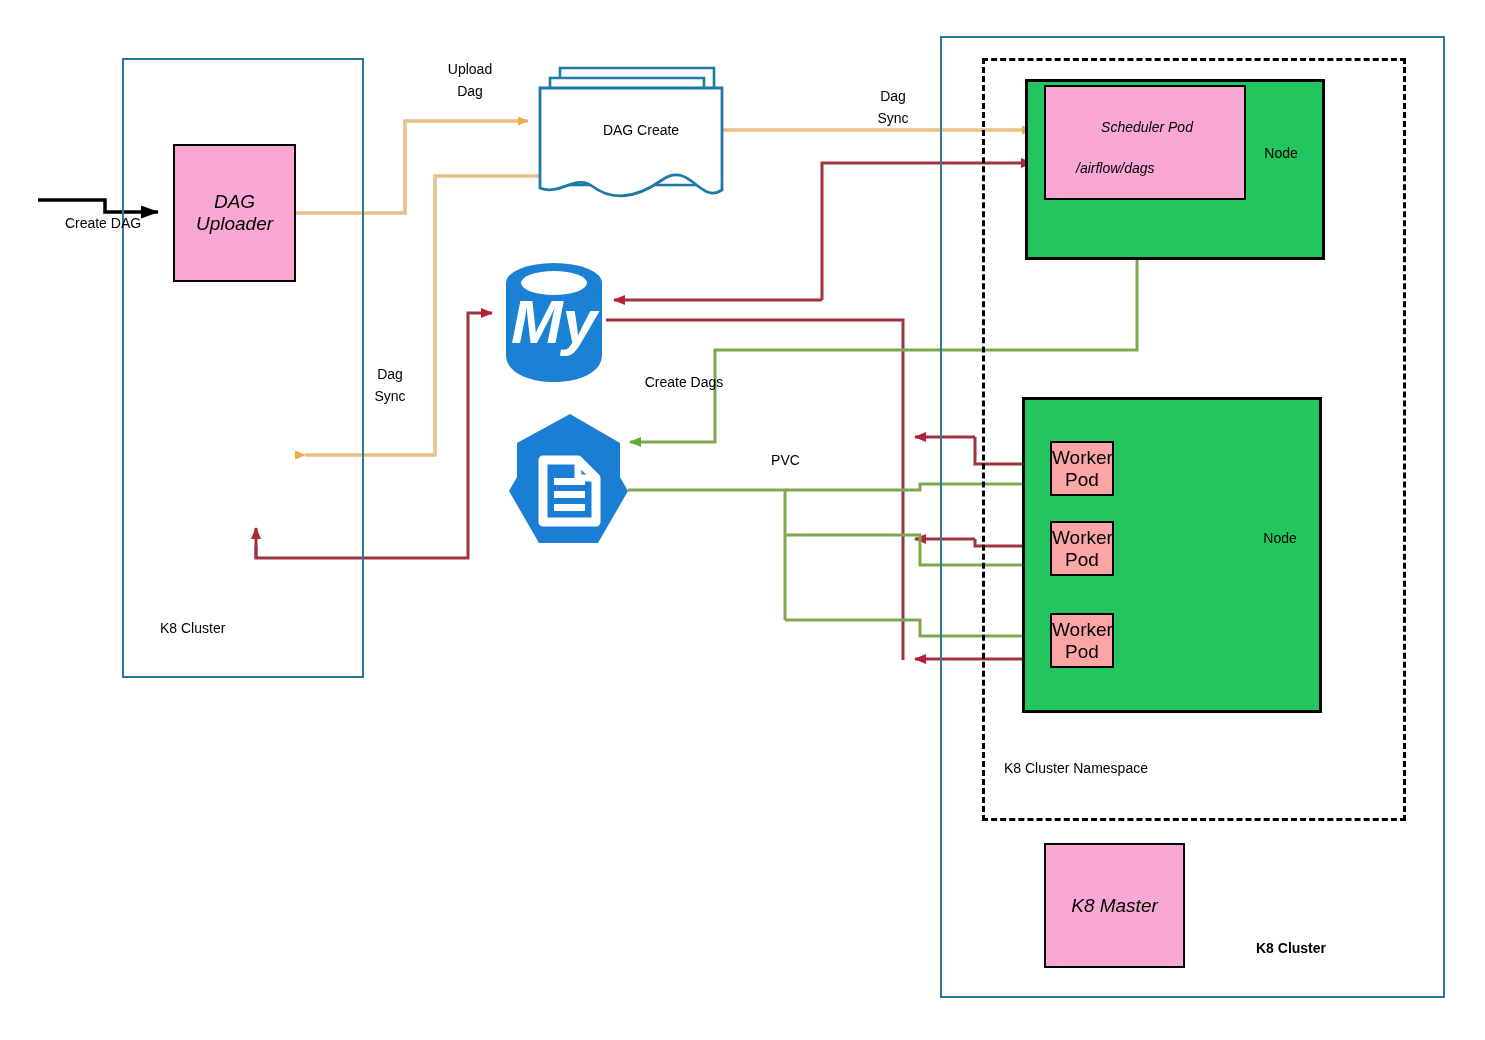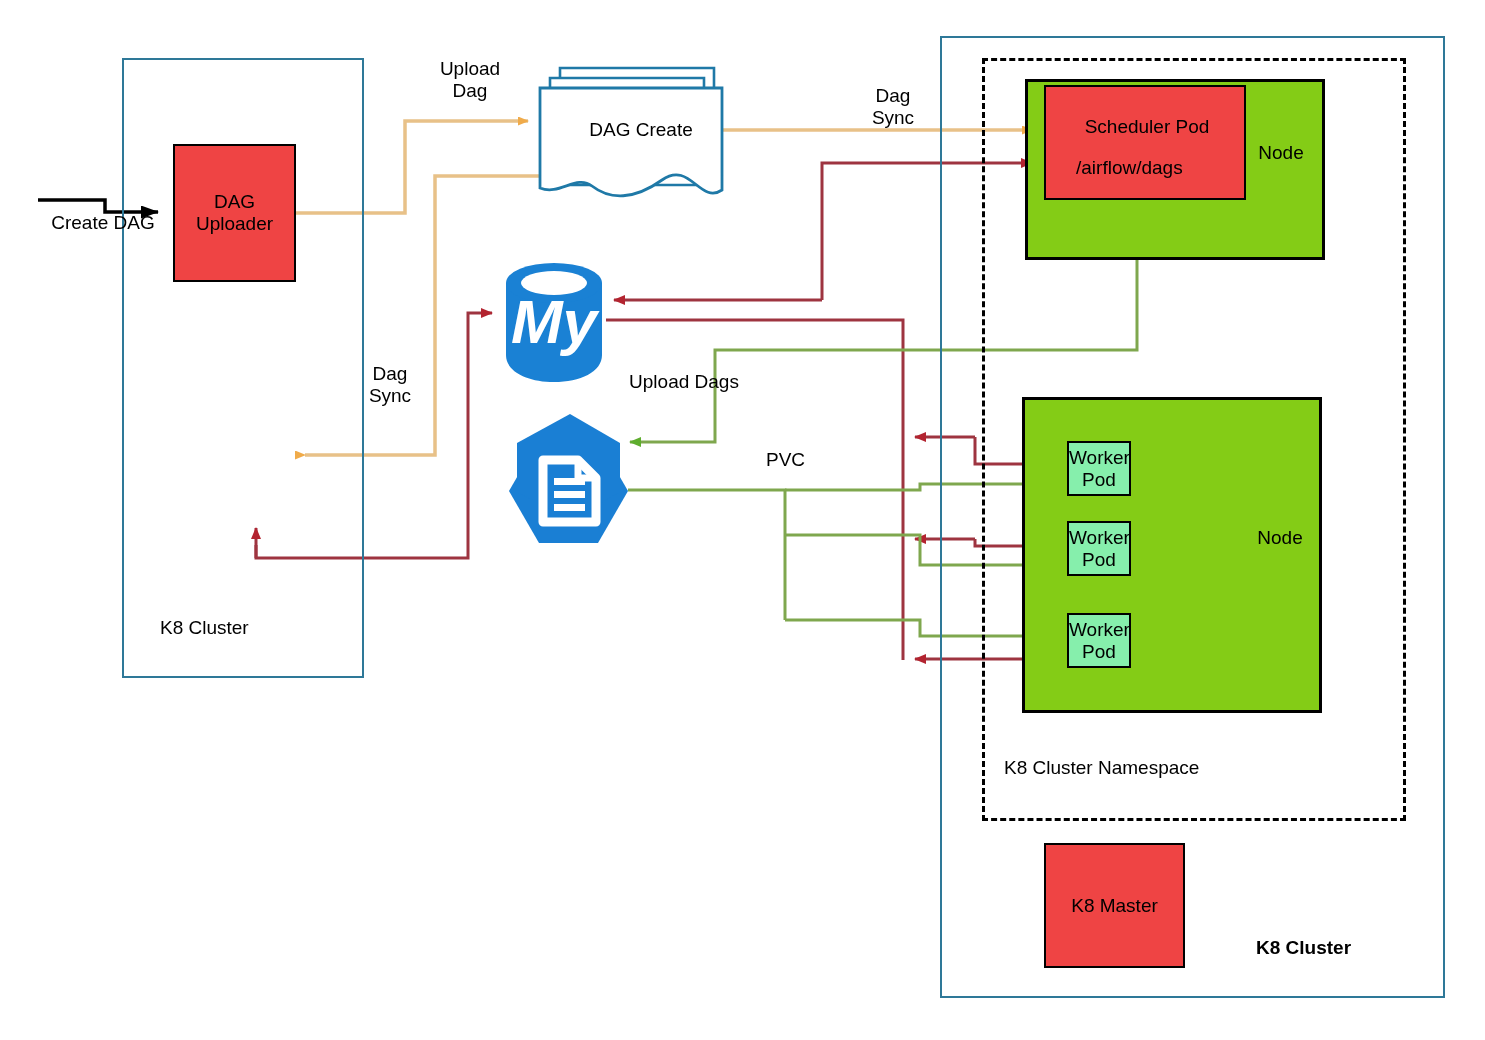--- a/index.html
+++ b/index.html
@@ -6,26 +6,26 @@
   html,body{margin:0;padding:0;background:#ffffff;}
   body{font-family:"Liberation Sans", sans-serif;}
   #canvas{position:relative;width:1485px;height:1040px;background:#ffffff;overflow:hidden;}
 
   
   .abs{position:absolute;box-sizing:border-box;}
 
   
   .cluster-box{border:2px solid #2e7898;background:transparent;}
   .dashed-box{border:3px dashed #000000;background:transparent;}
-  .node-box{border:3px solid #000000;background:#84cc16;}
-  .plain-box{border:2.5px solid #000000;background:#ef4444;}
-  .pod-box{border:2px solid #000000;background:#86efac;margin-left:17px;}
-
-  
-  .lbl{position:absolute;color:#000000;font-size:19px;line-height:22px;
+  .node-box{border:3px solid #000000;background:#22c55e;}
+  .plain-box{border:2.5px solid #000000;background:#f9a8d4;font-style:italic;}
+  .pod-box{border:2px solid #000000;background:#fca5a5;}
+
+  
+  .lbl{position:absolute;color:#000000;font-size:14px;line-height:22px;
        text-align:center;white-space:pre-line;}
   .lbl.bold{font-weight:bold;}
   .lbl.left{text-align:left;}
   .boxtext{position:absolute;left:0;right:0;top:50%;transform:translateY(-50%);
            text-align:center;font-size:19px;line-height:22px;color:#000;white-space:pre-line;}
 
   
   svg.overlay{position:absolute;left:0;top:0;width:1485px;height:1040px;
               pointer-events:none;overflow:visible;}
 </style>
@@ -161,21 +161,21 @@
 
   <div class="lbl" style="left:415px;top:58px;width:110px;">Upload
 Dag</div>
 
   <div class="lbl" style="left:843px;top:85px;width:100px;">Dag
 Sync</div>
 
   <div class="lbl" style="left:340px;top:363px;width:100px;">Dag
 Sync</div>
 
-  <div class="lbl" style="left:614px;top:371px;width:140px;">Upload Dags</div>
+  <div class="lbl" style="left:614px;top:371px;width:140px;">Create Dags</div>
 
   <div class="lbl" style="left:723px;top:449px;width:125px;">PVC</div>
 
   <div class="lbl" style="left:570px;top:119px;width:142px;">DAG Create</div>
 
 
   <div class="abs cluster-box" style="left:940px;top:36px;width:505px;height:962px;"></div>
 
   <div class="abs dashed-box" style="left:982px;top:58px;width:424px;height:763px;"></div>
 

